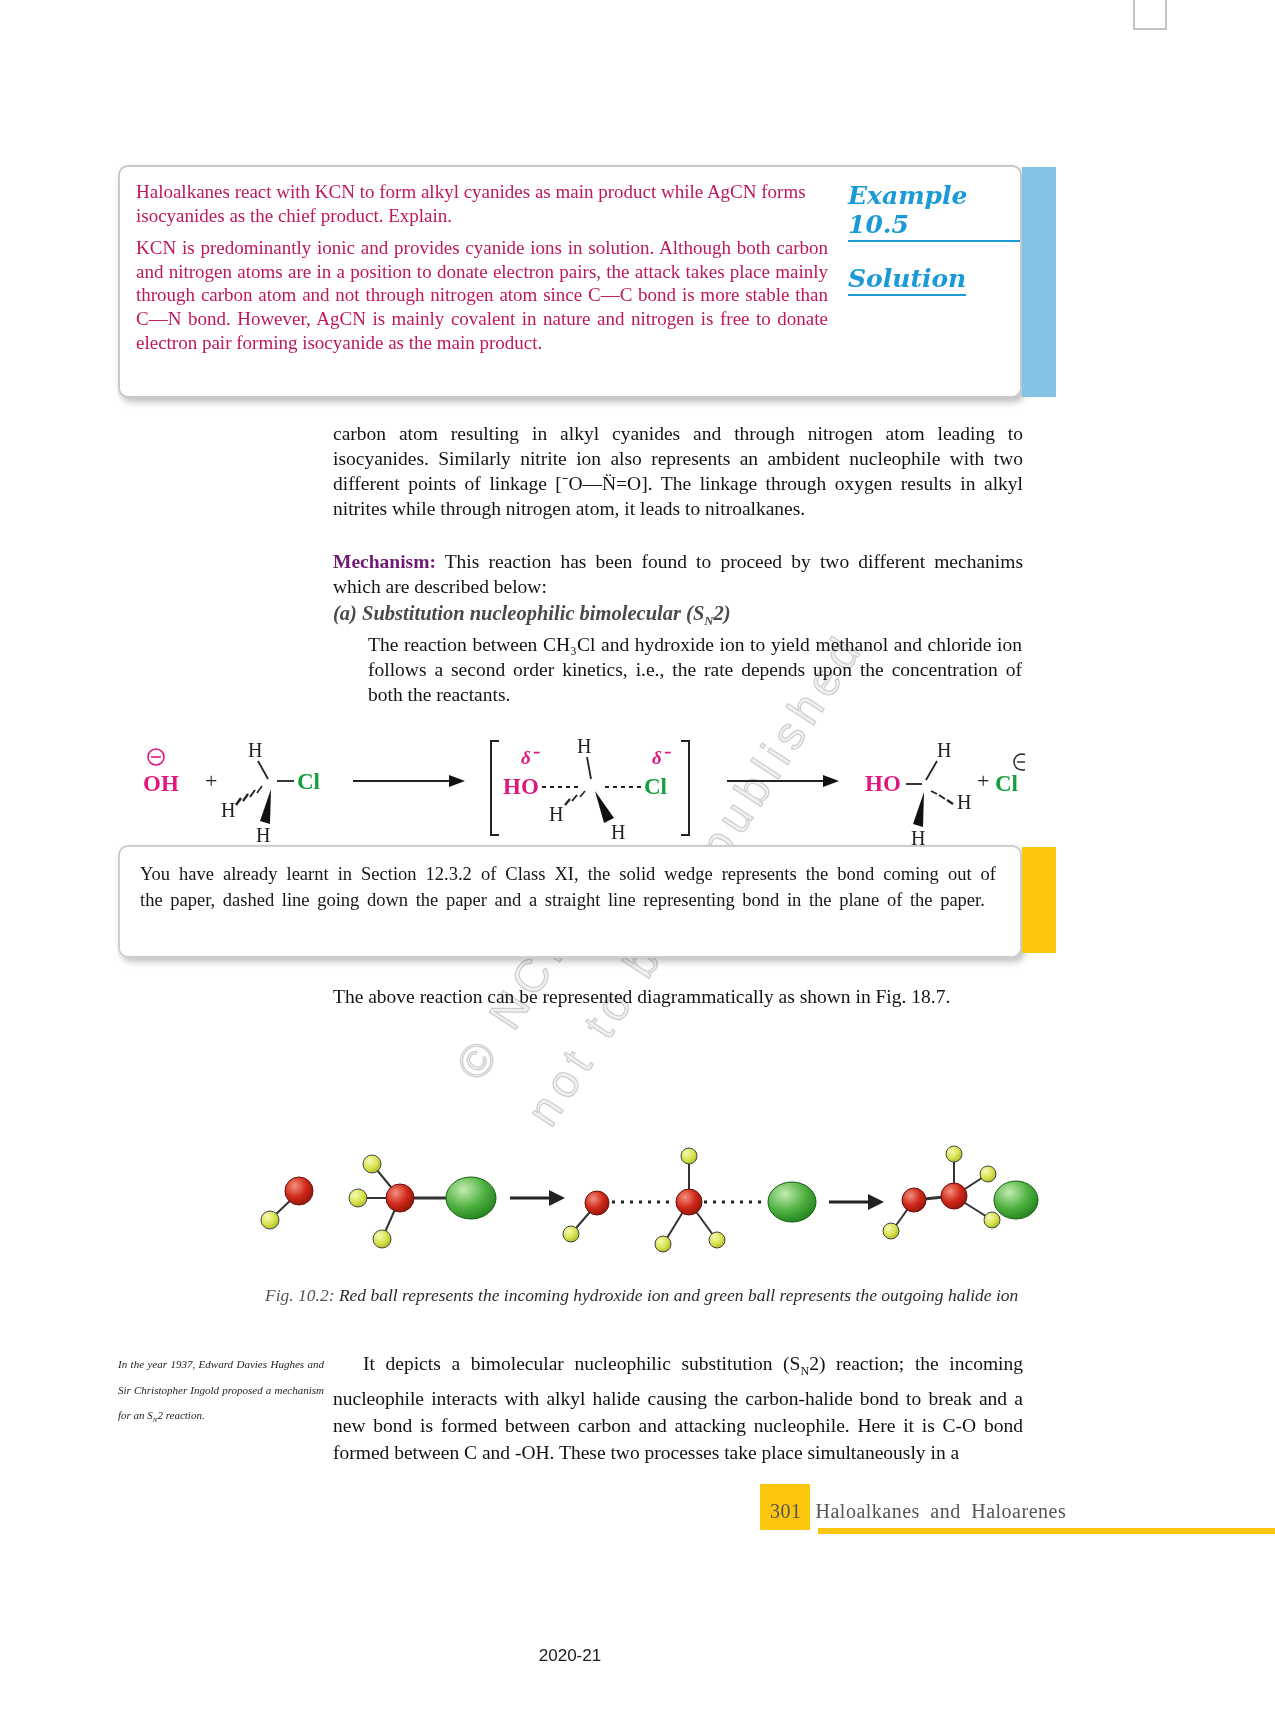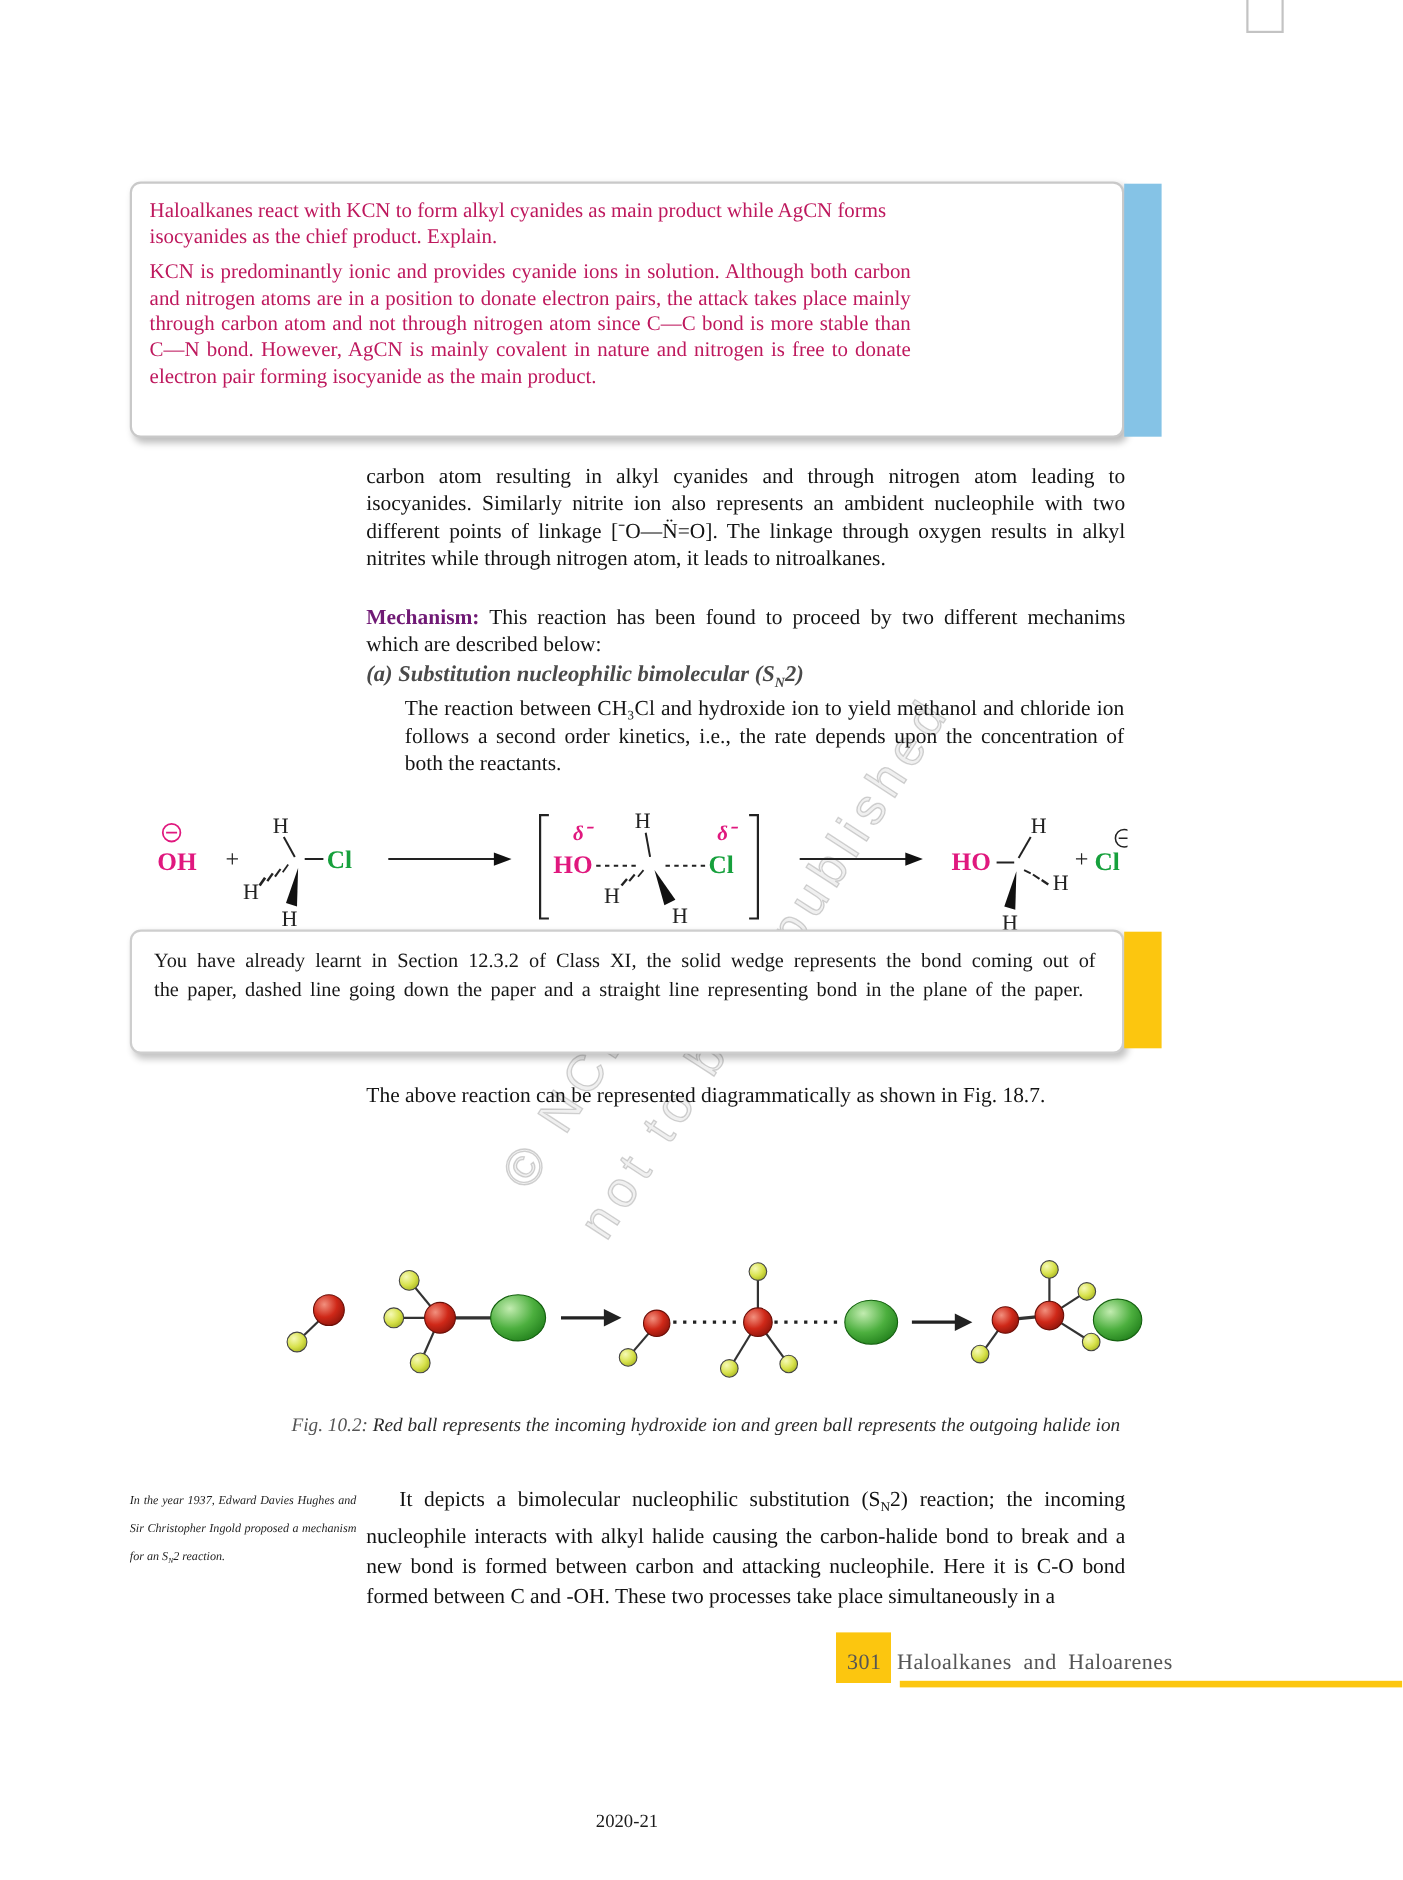--- a/index.html
+++ b/index.html
@@ -65,38 +65,42 @@
   .closing { position:absolute; left:333px; top:1350px; width:690px; font-size:19.5px; line-height:27px;
     text-align:justify; text-indent:30px; margin:0; }
 
   
   .footer-text { position:absolute; left:760px; top:1500px; font-size:20px; color:#555; letter-spacing:0.5px; }
   .page-num { background:#fcc60f; color:#555; padding:16px 8px 8px 10px; }
   .chapter-name { padding-left:6px; word-spacing:5px; }
   .yellow-rule { position:absolute; left:818px; top:1528px; width:457px; height:6px; background:#fcc60f; }
 
   .year { position:absolute; left:118px; top:1646px; width:904px; text-align:center;
-    font-family:Liberation Serif, serif; font-size:17px; color:#1b1b1b; }
+    font-family:Liberation Sans, sans-serif; font-size:17px; color:#1b1b1b; }
 </style>
 </head>
 <body>
 
 <div class="page">
 
   <div class="corner-mark"></div>
 
   <div class="watermark">
     <span>© NCERT</span>
     <span>not to be republished</span>
   </div>
 
   <section class="example-box">
     <div class="example-text">
       <p>Haloalkanes react with KCN to form alkyl cyanides as main product while AgCN forms isocyanides as the chief product. Explain.</p>
       <p class="justify">KCN is predominantly ionic and provides cyanide ions in solution. Although both carbon and nitrogen atoms are in a position to donate electron pairs, the attack takes place mainly through carbon atom and not through nitrogen atom since C—C bond is more stable than C—N bond. However, AgCN is mainly covalent in nature and nitrogen is free to donate electron pair forming isocyanide as the main product.</p>
+    </div>
+    <div class="example-labels">
+      <span class="script-label">Example 10.5</span><br>
+      <span class="script-label">Solution</span>
     </div>
   </section>
   <div class="accent-bar-blue"></div>
 
   <p class="para" id="para-ambident">carbon atom resulting in alkyl cyanides and through nitrogen atom leading to isocyanides. Similarly nitrite ion also represents an ambident nucleophile with two different points of linkage [⁻O—N̈=O]. The linkage through oxygen results in alkyl nitrites while through nitrogen atom, it leads to nitroalkanes.</p>
 
   <p class="para" id="para-mechanism"><b>Mechanism:</b><span> This reaction has been found to proceed by two different mechanims which are described below:</span></p>
 
   <h4 id="heading-a"><span>(a) Substitution nucleophilic bimolecular (S</span><sub>N</sub><span>2)</span></h4>
 

